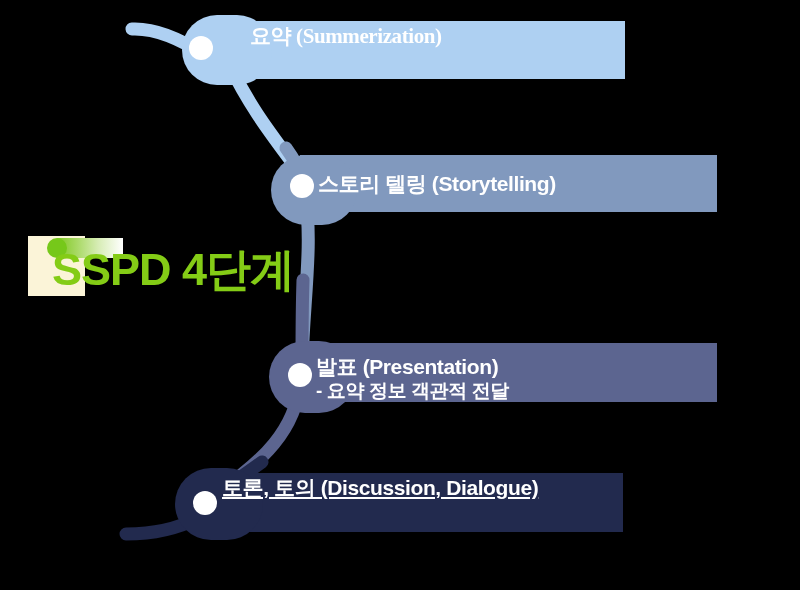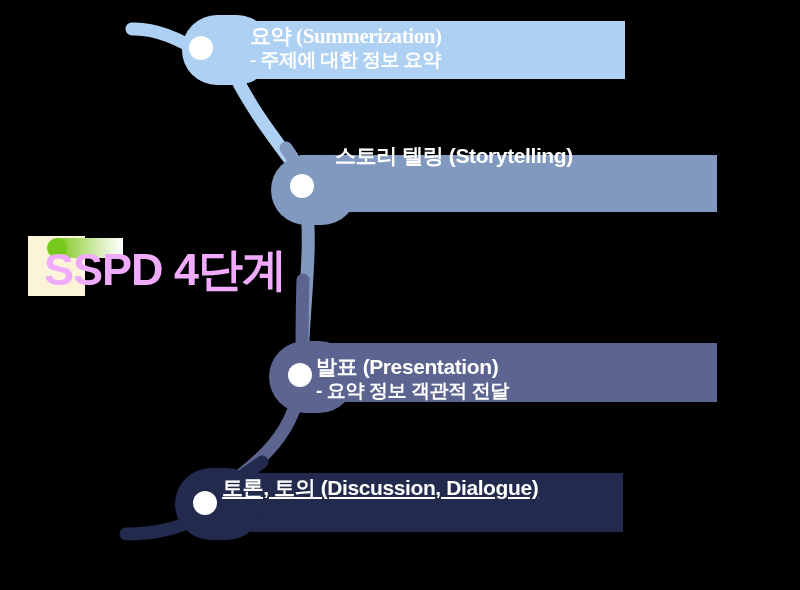--- a/index.html
+++ b/index.html
@@ -44,26 +44,26 @@
     position: absolute;
     left: 47px;
     top: 238px;
     width: 20px;
     height: 20px;
     border-radius: 50%;
     background: #76c81a;
   }
   .title-text {
     position: absolute;
-    left: 44px;
+    left: 52px;
     top: 247px;
     font-size: 45px;
     font-weight: bold;
     letter-spacing: -1px;
-    color: #f0abfc;
+    color: #84cc16;
     white-space: nowrap;
     line-height: 1;
   }
 
   
   .node-text {
     position: absolute;
     color: #ffffff;
     white-space: nowrap;
     line-height: 1.18;
@@ -73,21 +73,21 @@
     font-weight: bold;
     letter-spacing: -0.4px;
   }
   .node-sub {
     font-size: 19px;
     font-weight: bold;
     letter-spacing: -0.4px;
   }
 
   #n1-text { left: 250px; top: 24px; font-family: Liberation Serif, serif; }
-  #n2-text { left: 318px; top: 144px; margin-left: 17px; }
+  #n2-text { left: 318px; top: 172px; }
   #n3-text { left: 316px; top: 346px; margin-top: 9px; }
   #n4-text { left: 222px; top: 476px; text-decoration: underline; }
 </style>
 </head>
 <body>
 
 <div id="stage">
 
   <svg id="graphics" viewBox="0 0 800 590">
 
@@ -129,21 +129,20 @@
     </g>
   </svg>
 
   <div class="logo-cream"></div>
   <div class="logo-gradbar"></div>
   <div class="logo-dot"></div>
   <div class="title-text">SSPD 4단계</div>
 
   <div class="node-text" id="n1-text">
     <div class="node-title">요약 (Summerization)</div>
-    <div class="node-sub">- 주제에 대한 정보 요약</div>
   </div>
 
   <div class="node-text" id="n2-text">
     <div class="node-title">스토리 텔링 (Storytelling)</div>
   </div>
 
   <div class="node-text" id="n3-text">
     <div class="node-title">발표 (Presentation)</div>
     <div class="node-sub">- 요약 정보 객관적 전달</div>
   </div>

